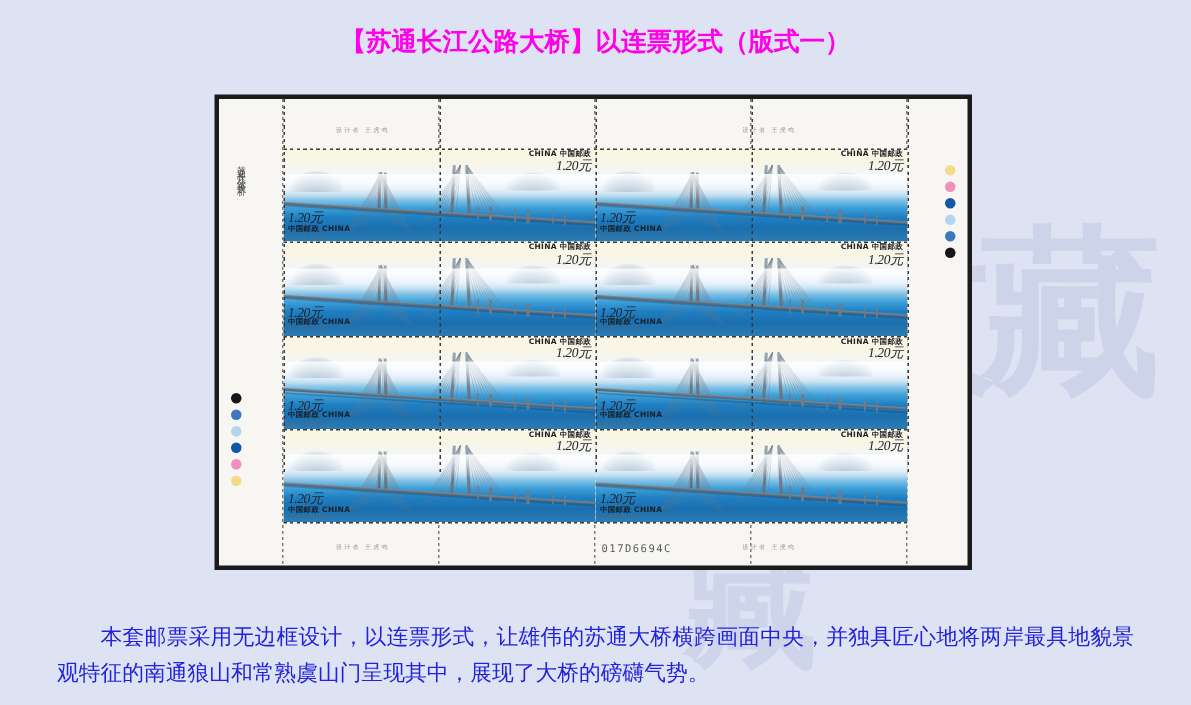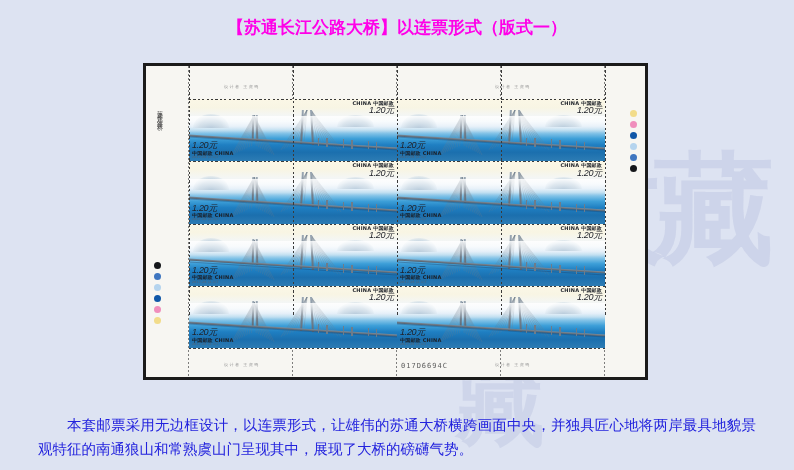--- a/index.html
+++ b/index.html
@@ -266,21 +266,21 @@
     text-align: right;
     line-height: 1.05;
   }
   .meta-botleft {
     left: 3px;
     bottom: 2px;
     text-align: left;
     line-height: 1.05;
   }
   .denom {
-    font-family: Liberation Sans, sans-serif;
+    font-family: Liberation Serif, serif;
     font-style: italic;
     font-size: 9px;
     color: #20232b;
     letter-spacing: -.3px;
   }
   .china {
     font-size: 5px;
     color: #1b1f26;
     letter-spacing: .2px;
     white-space: nowrap;

